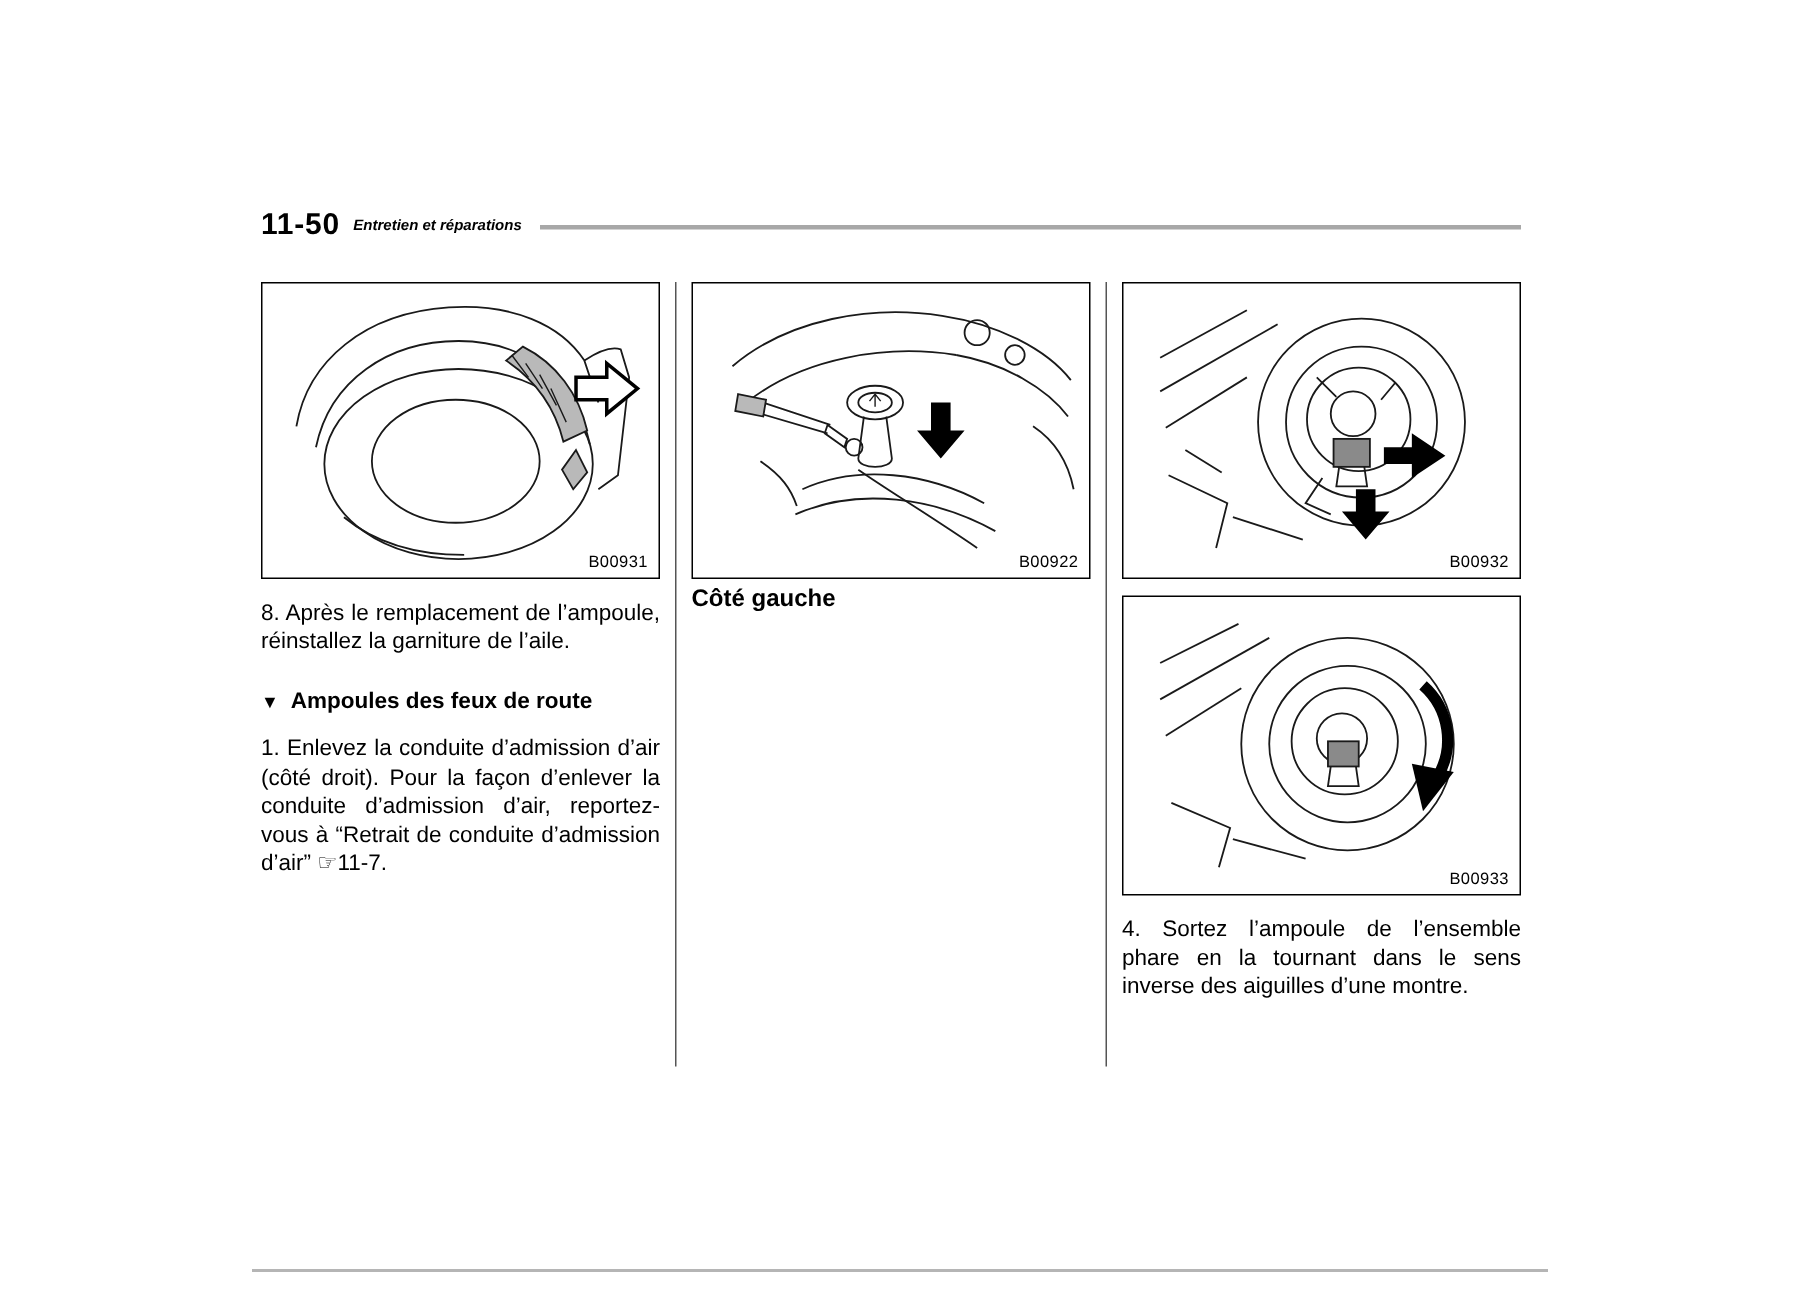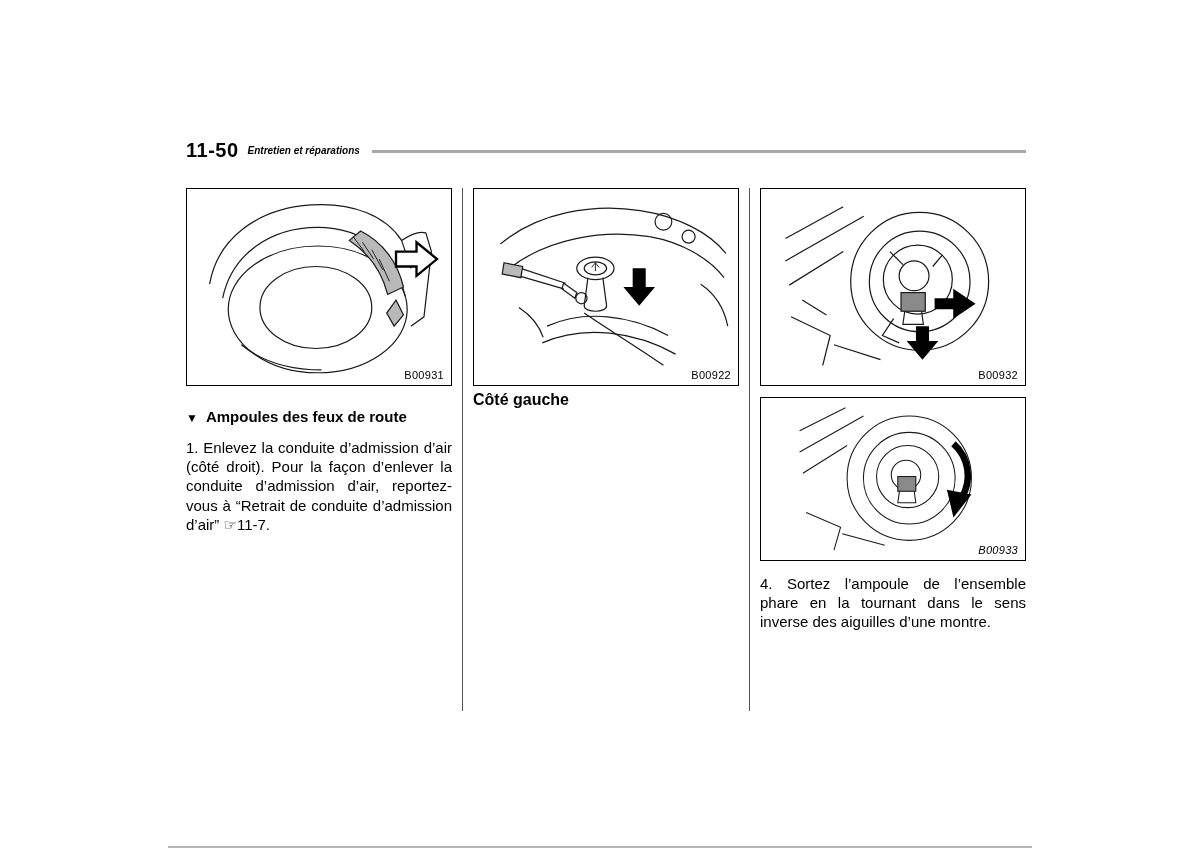--- a/index.html
+++ b/index.html
@@ -1,39 +1,39 @@
 <!DOCTYPE html>
 <html><head>
 <meta charset="utf-8">
 <style>
   * { margin:0; padding:0; box-sizing:border-box; }
   html,body { width:1200px; height:863px; background:#ffffff; overflow:hidden; }
   body { font-family:"Liberation Sans", sans-serif; color:#000; position:relative; }
 
-  .page { position:absolute; left:186px; top:138px; width:840px; }
+  .page { position:absolute; left:174px; top:138px; width:840px; }
 
   .header { display:flex; align-items:center; height:24px; margin-bottom:26px; }
   .page-num { font-size:20px; font-weight:bold; letter-spacing:0.5px; margin-right:9px; }
   .section-title { font-size:10px; font-weight:bold; font-style:italic; margin-right:12px; white-space:nowrap; }
   .header-rule { flex:1; height:3px; background:#a8a8a8; margin-top:3px; }
 
   .columns { display:flex; align-items:flex-start; }
   .col { width:267px; }
   .divider { width:1px; height:523px; background:#555; margin:0 10px; flex:none; }
 
   .figure { border:1px solid #000; height:198px; position:relative; background:#fff; overflow:hidden;padding-left:17px; }
   .figure svg { width:100%; height:100%; display:block; }
   .fig-label { position:absolute; right:7px; bottom:4px; font-size:11px; letter-spacing:0.3px; background:#fff; padding-left:3px; }
 
   .step { font-size:15px; line-height:1.28; text-align:justify; margin-top:13px; }
   .caption { font-size:16px; font-weight:bold; margin-top:5px; }
   .caption + .step { margin-top:11px; }
   .subsection { display:flex; align-items:baseline; font-weight:bold; font-size:15px; margin-top:22px; }
   .subsection .marker { font-size:12px; margin-right:8px; }
-  .figure2 { margin-top:11px; height:164px;font-style:italic; }
+  .figure2 { margin-top:11px; height:200px; }
   .step-tight { margin-top:12px; }
 
   .bottom-rule { position:absolute; left:168px; top:846px; width:864px; height:2px; background:#b5b5b5; }
 </style>
 </head>
 <body>
 
 <div class="page">
 
   <div class="header">
@@ -55,20 +55,21 @@
             <ellipse cx="120" cy="120" rx="60" ry="44"></ellipse>
             <path d="M40,160 C62,178 92,187 126,187"></path>
             <path d="M168,38 C192,50 208,72 214,98 L197,106 C191,82 177,62 156,48 Z" fill="#b9b9b9"></path>
             <path d="M160,44 L172,60 M170,50 L182,68 M180,58 L192,80 M188,68 L199,92" stroke-width="1"></path>
             <path d="M206,112 L214,128 L204,140 L196,126 Z" fill="#b9b9b9"></path>
           </g>
           <polygon points="206,60 228,60 228,50 250,68 228,86 228,76 206,76" fill="#ffffff" stroke="#000" stroke-width="2.5"></polygon>
         </svg>
         <span class="fig-label">B00931</span>
       </div>
+      <p class="step">8.  Après le remplacement de l’ampoule, réinstallez la garniture de l’aile.</p>
       <div class="subsection">
         <span class="marker">▼</span>
         <span>Ampoules des feux de route</span>
       </div>
       <p class="step">1.  Enlevez la conduite d’admission d’air (côté droit). Pour la façon d’enlever la conduite d’admission d’air, reportez-vous à “Retrait de conduite d’admission d’air” ☞11-7.</p>
     </div>
 
     <div class="divider"></div>
 
     <div class="col">

